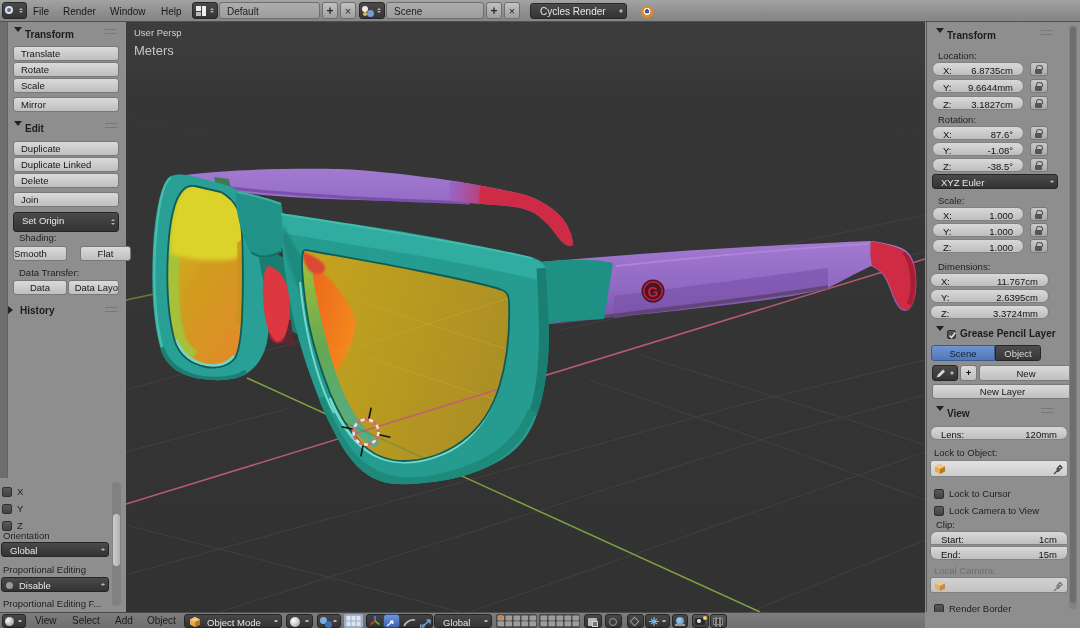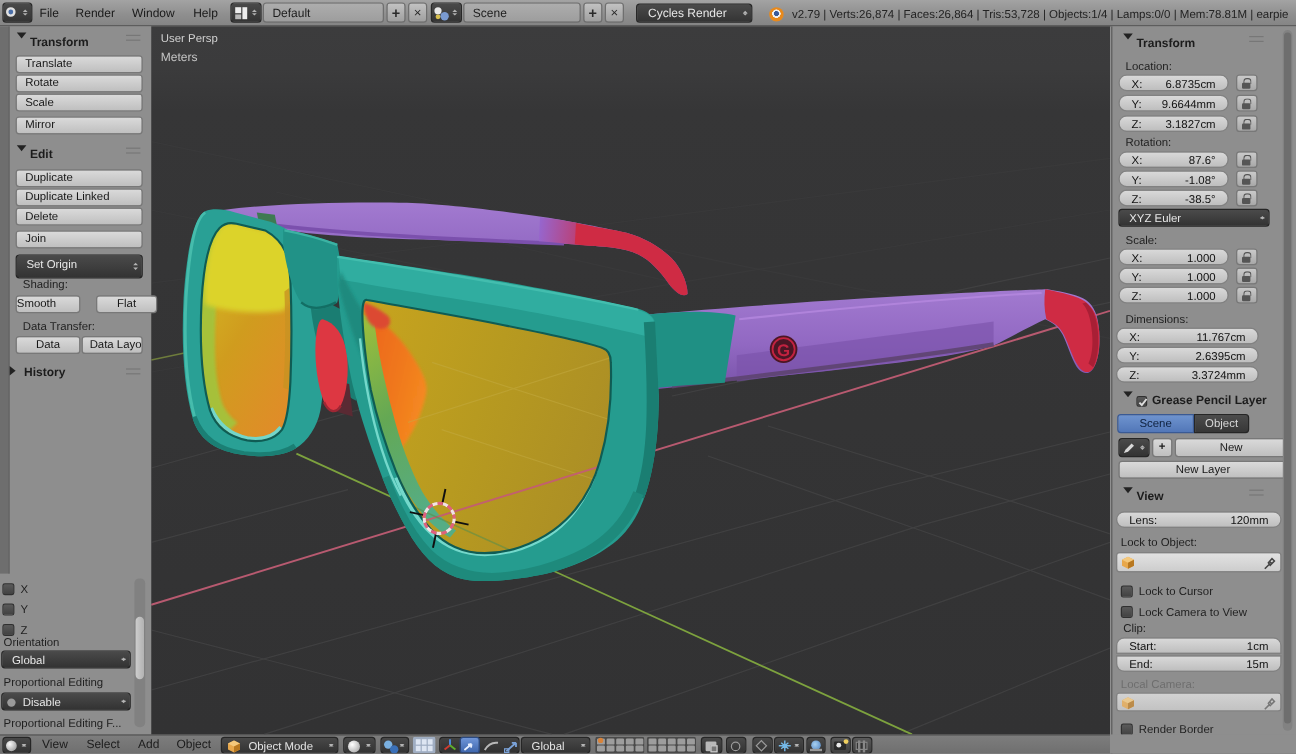--- a/index.html
+++ b/index.html
@@ -205,21 +205,21 @@
       <g transform="rotate(12 366 432)" stroke="#101010" stroke-width="1.6">
         <path d="M366,407 L366,420"></path>
           <path d="M366,444 L366,457"></path>
         <path d="M341,432 L354,432"></path>
           <path d="M378,432 L391,432"></path>
       </g>
       <circle cx="366" cy="432" r="12.5" fill="none" stroke="#f2e2e6" stroke-width="2.6" stroke-dasharray="4.4 4.4"></circle>
       <circle cx="366" cy="432" r="12.5" fill="none" stroke="#e0607e" stroke-width="2.6" stroke-dasharray="4.4 4.4" stroke-dashoffset="4.4"></circle>
     </svg>
     <div class="abs" style="left:8px;top:5px;font-size:9.5px;color:#d2d2d2">User Persp</div>
-    <div class="abs" style="left:8px;top:21px;font-size:10px;color:#c5c5c5">Meters</div>
+    <div class="abs" style="left:8px;top:21px;font-size:13px;color:#c5c5c5">Meters</div>
   </div>
 
   <div class="abs" id="tophdr">
     <div class="abs dbtn" style="left:2px;top:2px;width:25px;height:17px">
       <span style="position:absolute;left:2px;top:2.5px;width:8px;height:8px;border:2px solid #e0e0e0;border-radius:50%;background:#4a6ea8"></span>
       <span class="updn"></span>
     </div>
     <div class="abs menutxt" style="left:33px">File</div>
     <div class="abs menutxt" style="left:63px">Render</div>
     <div class="abs menutxt" style="left:110px">Window</div>
@@ -237,21 +237,20 @@
       <span style="position:absolute;left:2px;top:3px;width:6px;height:6px;border-radius:50%;background:#e8e8e8"></span>
       <span style="position:absolute;left:7px;top:7px;width:7px;height:7px;border-radius:50%;background:#7a9ad0"></span>
       <span style="position:absolute;left:3px;top:9px;width:4px;height:4px;border-radius:50%;background:#d8c050"></span>
       <span class="updn"></span>
     </div>
     <div class="abs lfield" style="left:386px;top:2px;width:98px;height:17px;font-size:10px;padding:3px 0 0 7px">Scene</div>
     <div class="abs lbtn" style="left:486px;top:2px;width:16px;height:17px;font-size:12px;padding-top:1px;font-weight:bold">+</div>
     <div class="abs lbtn" style="left:504px;top:2px;width:16px;height:17px;font-size:11px;padding-top:2px">×</div>
     <div class="abs dbtn" style="left:530px;top:3px;width:97px;height:16px;font-size:10px;padding:2px 0 0 9px">Cycles Render<span class="updn"></span></div>
     <div class="abs" style="left:641px;top:6px;width:12px;height:12px;border-radius:50%;background:radial-gradient(circle at 50% 45%,#3a5a9a 0 22%,#f0f0f0 25% 38%,#e8891c 41%)"></div>
-    <div class="abs" style="left:660px;top:6.5px;font-size:9.6px;color:#232323;white-space:nowrap;width:420px;overflow:hidden">v2.79 | Verts:26,874 | Faces:26,864 | Tris:53,728 | Objects:1/4 | Lamps:0/0 | Mem:78.81M | earpie</div>
   </div>
 
   <div class="abs" id="lshelf"></div>
   <div class="abs" id="ltabs"></div>
   <div class="abs phdr" style="left:14px;top:27px"><span class="tri-d"></span>Transform</div>
   <div class="abs grip" style="left:105px;top:29px"></div>
   <div class="abs tbtn" style="top:46px">Translate</div>
   <div class="abs tbtn" style="top:62px">Rotate</div>
   <div class="abs tbtn" style="top:78px">Scale</div>
   <div class="abs tbtn" style="top:97px">Mirror</div>

